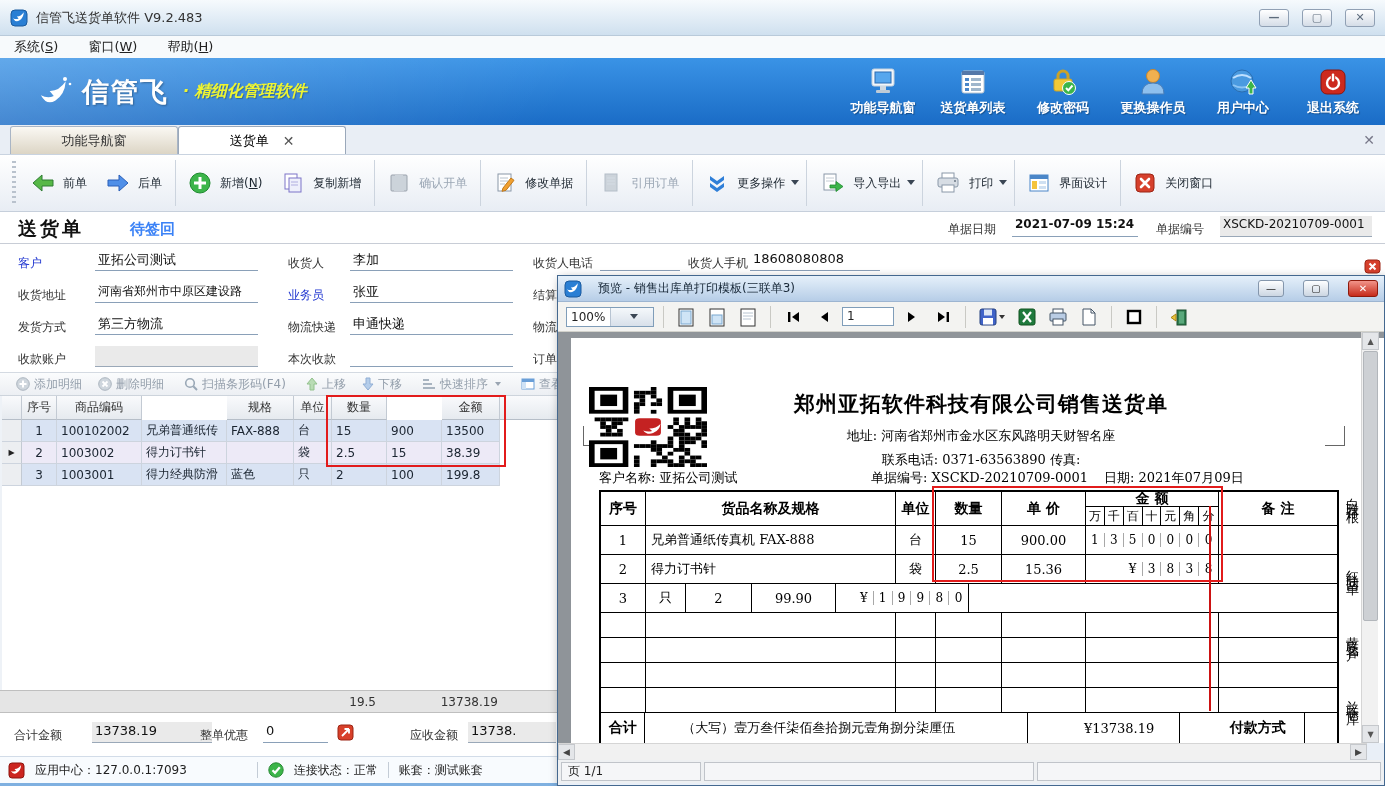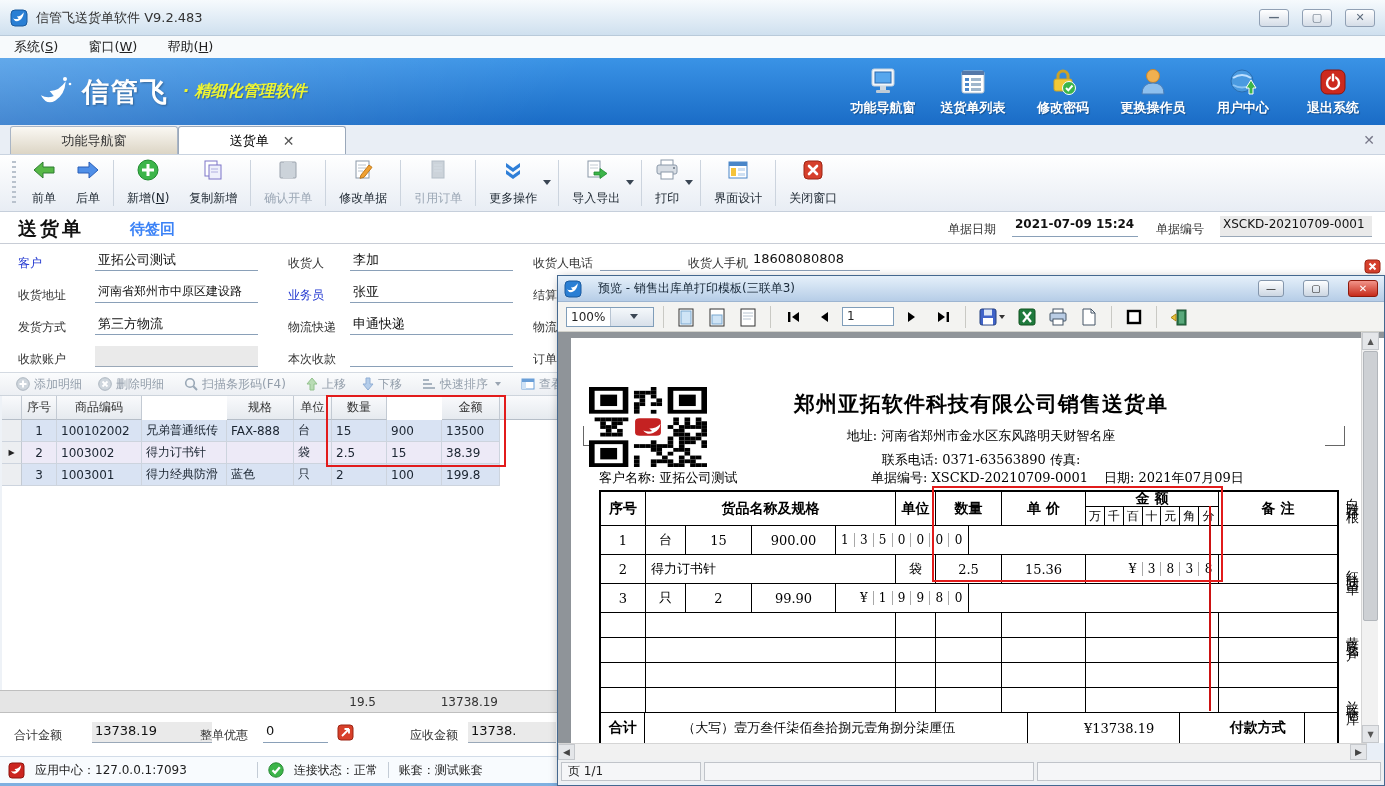--- a/index.html
+++ b/index.html
@@ -25,21 +25,21 @@
 .ban-item .bicon{height:30px;display:flex;align-items:center}
 
 #tabbar{left:0;top:125px;width:1385px;height:30px;background:#e9eef5;border-bottom:1px solid #c9d3e0;display:flex;align-items:flex-end;padding-left:10px}
 .tab{height:28px;width:168px;display:flex;align-items:center;justify-content:center;gap:14px;font-size:13px;border:1px solid #a9b5c5;border-bottom:none;border-radius:3px 3px 0 0;cursor:pointer}
 .tab.inactive{background:linear-gradient(#faf8f3,#dcd5c5);color:#333}
 .tab.active{background:#fff;color:#000;border-color:#9aa8ba}
 .tabx{color:#555;font-size:14px;line-height:10px}
 #tabstrip-x{position:absolute;right:10px;top:132px;color:#778;font-size:14px;cursor:pointer}
 
 #main-toolbar{left:0;top:155px;width:1385px;height:57px;background:linear-gradient(#ffffff,#e8edf4);border-bottom:1px solid #c6cfdb;display:flex;align-items:center;padding-left:12px}
-.tbtn{position:relative;display:flex;flex-direction:column;align-items:center;justify-content:center;gap:9px;padding:2px 10px;height:52px;font-size:12px;color:#1c2630;cursor:pointer}
+.tbtn{position:relative;display:flex;flex-direction:row;align-items:center;justify-content:center;gap:9px;padding:2px 10px;height:52px;font-size:12px;color:#1c2630;cursor:pointer}
 .tbtn.disabled{color:#9aa6b4}
 .tbtn .ticon{height:24px;display:flex;align-items:center}
 .tbtn.hasdrop{padding-right:18px}
 .drop{position:absolute;right:4px;top:23px;width:0;height:0;border-left:4px solid transparent;border-right:4px solid transparent;border-top:5px solid #3a4654}
 .tsep{width:1px;height:46px;background:#ccd4de;margin:0 3px}
 .grip{width:4px;height:44px;margin-right:6px;background:repeating-linear-gradient(#b9c2cd 0 2px,transparent 2px 5px)}
 
 #formarea{left:0;top:212px;width:1385px;height:160px;background:#fff}
 .flabel{position:absolute;font-size:12px;color:#333;white-space:nowrap}
 .flabel.blue{color:#2036d0}
@@ -841,20 +841,21 @@
                 <div class="psub bk">十</div>
                 <div class="psub bk">元</div>
                 <div class="psub bk">角</div>
                 <div class="psub">分</div>
               </div>
             </div>
             <div class="pc b pgrow">备 注</div>
           </div>
           <div class="prow" style="height: 29px;">
             <div class="pc " style="width: 45px;">1</div>
+            <div class="pc l" style="width: 250px;">兄弟普通纸传真机 FAX-888</div>
             <div class="pc " style="width: 40px;">台</div>
             <div class="pc " style="width: 66px;">15</div>
             <div class="pc " style="width: 84px;">900.00</div>
             <div class="pc" style="width: 133px; padding: 0px; display: flex;">
               <div class="psub gy">1</div>
               <div class="psub gy">3</div>
               <div class="psub gy">5</div>
               <div class="psub gy">0</div>
               <div class="psub gy">0</div>
               <div class="psub gy">0</div>

